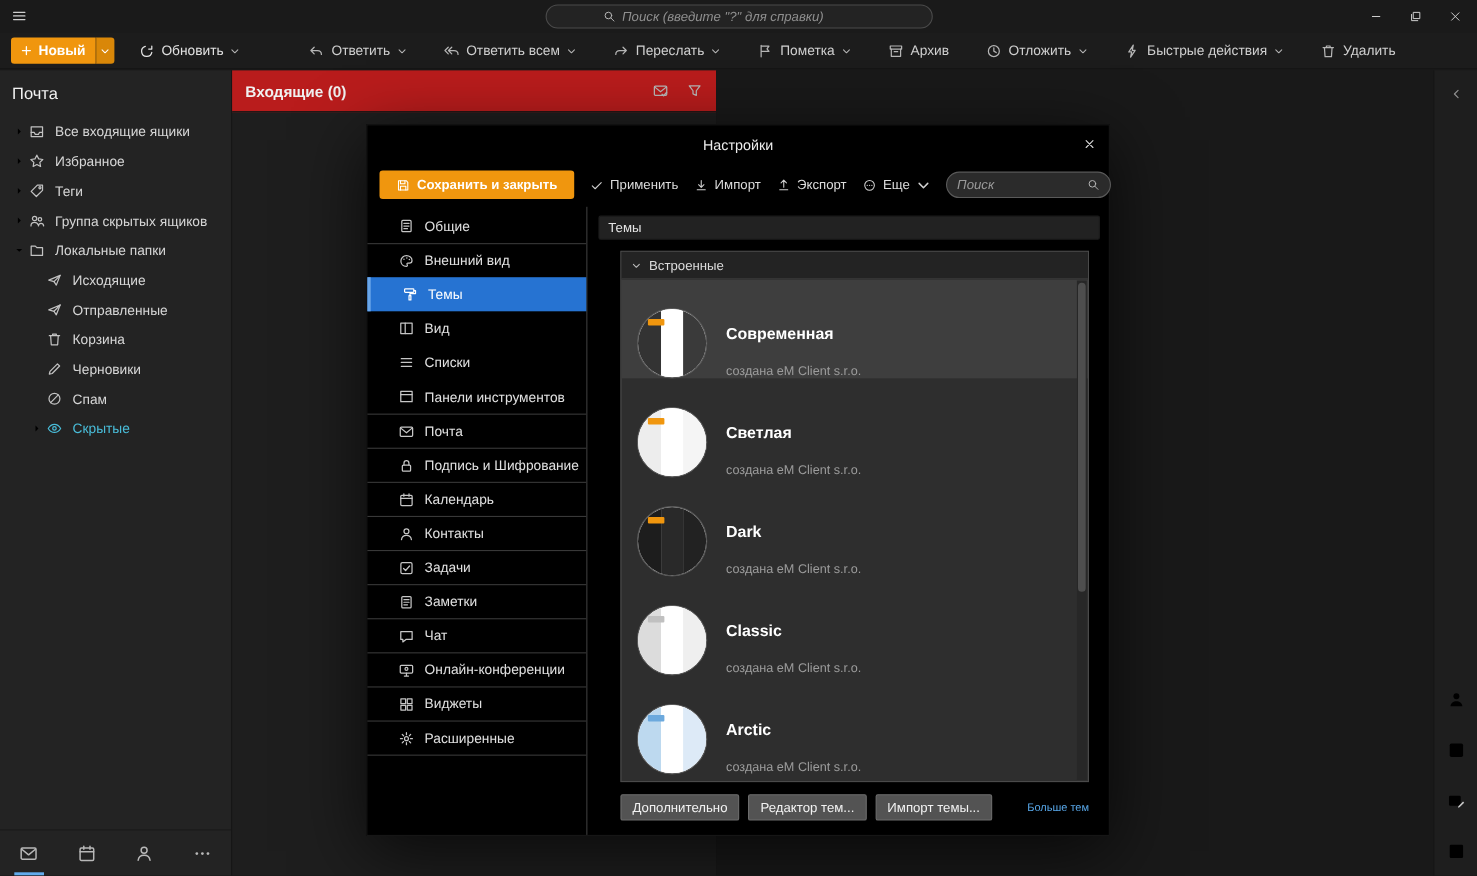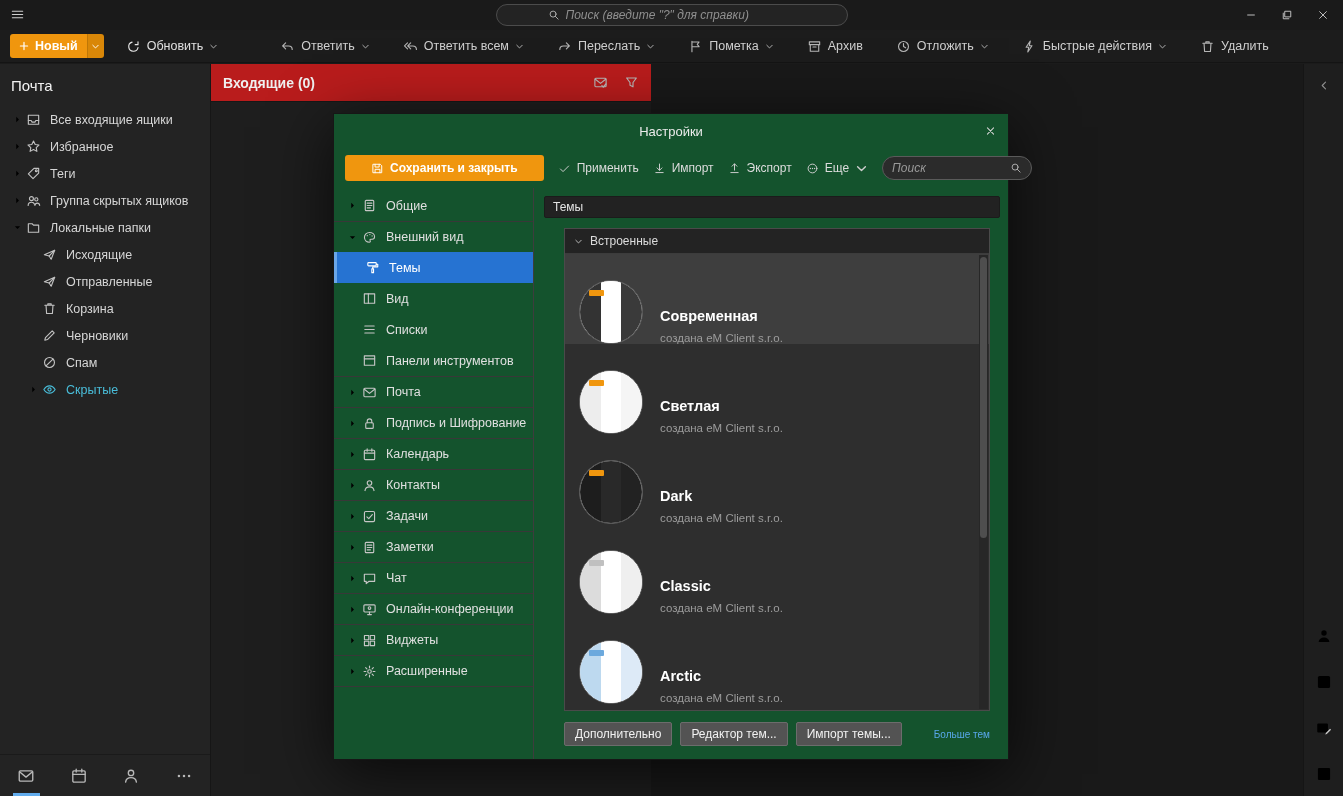--- a/index.html
+++ b/index.html
@@ -57,26 +57,26 @@
   .readpane{position:absolute;left:651px;top:64px;right:40px;bottom:0;background:#191919}
   .rightbar{position:absolute;right:0;top:64px;width:40px;bottom:0;background:#1e1e1e;border-left:1px solid #151515}
   .collapse{position:absolute;top:16px;left:50%;transform:translateX(-50%);color:#8f8f8f}
   .collapse svg{width:11px;height:11px;stroke-width:1.6}
   .rb-icons{position:absolute;bottom:10px;left:0;width:100%;display:flex;flex-direction:column;align-items:center;gap:25px}
   .rb-icon{color:#c9c9c9;cursor:default}
   .rb-icon svg{width:18px;height:18px}
   .rb-icon.active{color:#4ba3e8}
 
   
-  .dialog{position:absolute;left:333px;top:113px;width:676px;height:647px;background:#14532d;border:1px solid #161616;box-shadow:0 14px 60px rgba(0,0,0,.7);display:flex;flex-direction:column;z-index:10}
+  .dialog{position:absolute;left:333px;top:113px;width:676px;height:647px;background:#000000;border:1px solid #161616;box-shadow:0 14px 60px rgba(0,0,0,.7);display:flex;flex-direction:column;z-index:10}
   .dlg-title{height:34px;display:flex;align-items:center;justify-content:center;position:relative;color:#ececec;font-size:13px;flex-shrink:0}
   .dlg-close{position:absolute;right:12px;top:50%;transform:translateY(-50%);color:#d5d5d5;cursor:default}
   .dlg-close svg{width:11px;height:11px;stroke-width:1.5}
   .dlg-toolbar{height:40px;display:flex;align-items:center;padding:0 11px;gap:14px;flex-shrink:0}
-  .savebtn{background:#f0960e;height:26px;border-radius:3px;display:flex;align-items:center;gap:6px;padding:0 26px;color:#fff;font-weight:bold;font-size:12px;cursor:default;white-space:nowrap}
+  .savebtn{background:#f0960e;height:26px;border-radius:3px;display:flex;align-items:center;gap:6px;padding:0 15px;color:#fff;font-weight:bold;font-size:12px;cursor:default;white-space:nowrap}
   .savebtn .ic{color:#fff}.savebtn .ic svg{width:13px;height:13px}
   .dbtn{display:flex;align-items:center;gap:6px;color:#dcdcdc;font-size:12px;cursor:default;white-space:nowrap}
   .dbtn .ic{color:#cfcfcf}.dbtn .ic svg{width:13px;height:13px}
   .dsearch{margin-left:auto;width:150px;height:24px;border:1px solid #5a5a5a;border-radius:12px;display:flex;align-items:center;padding:0 9px;color:#9a9a9a;background:#2b2b2b}
   .dsearch input{flex:1;min-width:0;background:transparent;border:0;outline:0;color:#ccc;font-style:italic;font-size:12px;font-family:inherit}
   .dsearch input::placeholder{color:#9a9a9a;font-style:italic}
   .dsearch .ic svg{width:12px;height:12px}
   .dlg-body{flex:1;display:flex;min-height:0}
   .dlg-nav{width:200px;border-right:1px solid #3d3d3d;padding-top:2px;flex-shrink:0}
   .nav-item{height:31px;display:flex;align-items:center;color:#e0e0e0;cursor:default}
@@ -94,21 +94,21 @@
   .themesbox{margin:10px 10px 0 20px;flex:1;border:1px solid #4a4a4a;background:#2e2e2e;position:relative;display:flex;flex-direction:column;min-height:0}
   .grouphdr{height:25px;background:#232323;border-bottom:1px solid #3c3c3c;display:flex;align-items:center;gap:7px;padding:0 9px;color:#dcdcdc;font-size:12px;flex-shrink:0;cursor:default}
   .grouphdr .ic{color:#bdbdbd}
   .themerows{flex:1;overflow:hidden}
   .theme-row{height:90px;display:flex;align-items:flex-end;gap:17px;padding-left:14px;cursor:default}
   .theme-row.selected{background:#3e3e3e}
   .thumb{width:64px;height:64px;border-radius:50%;overflow:hidden;display:flex;position:relative;border:1px solid #565656;flex-shrink:0;background:#fff}
   .thumb i{flex:1;display:block}
   .thumb .accent{position:absolute;left:9px;top:9px;width:15px;height:6px;border-radius:1px;flex:none}
   .t-name{font-size:14.5px;font-weight:bold;color:#fff}
-  .t-author{font-size:11.5px;color:#9c9c9c;margin-top:8px}
+  .t-author{font-size:11.5px;color:#9c9c9c;margin-top:20px}
   .vscroll{position:absolute;right:1px;top:26px;bottom:1px;width:9px;background:#272727}
   .vthumb{position:absolute;top:2px;left:1px;right:1px;height:62%;background:#4e4e4e;border-radius:4px}
   .btnrow{display:flex;align-items:center;gap:8px;margin:10px 10px 4px 20px;height:26px;flex-shrink:0}
   .theme-btn{height:24px;background:#535353;border:1px solid #6c6c6c;color:#f2f2f2;font-size:12px;display:flex;align-items:center;padding:0 10px;border-radius:2px;font-family:inherit;cursor:default}
   .spacer{flex:1}
   .morelink{color:#58a8ea;font-size:10px;text-decoration:none;cursor:pointer;white-space:nowrap}
 </style>
 </head>
 <body>
 

